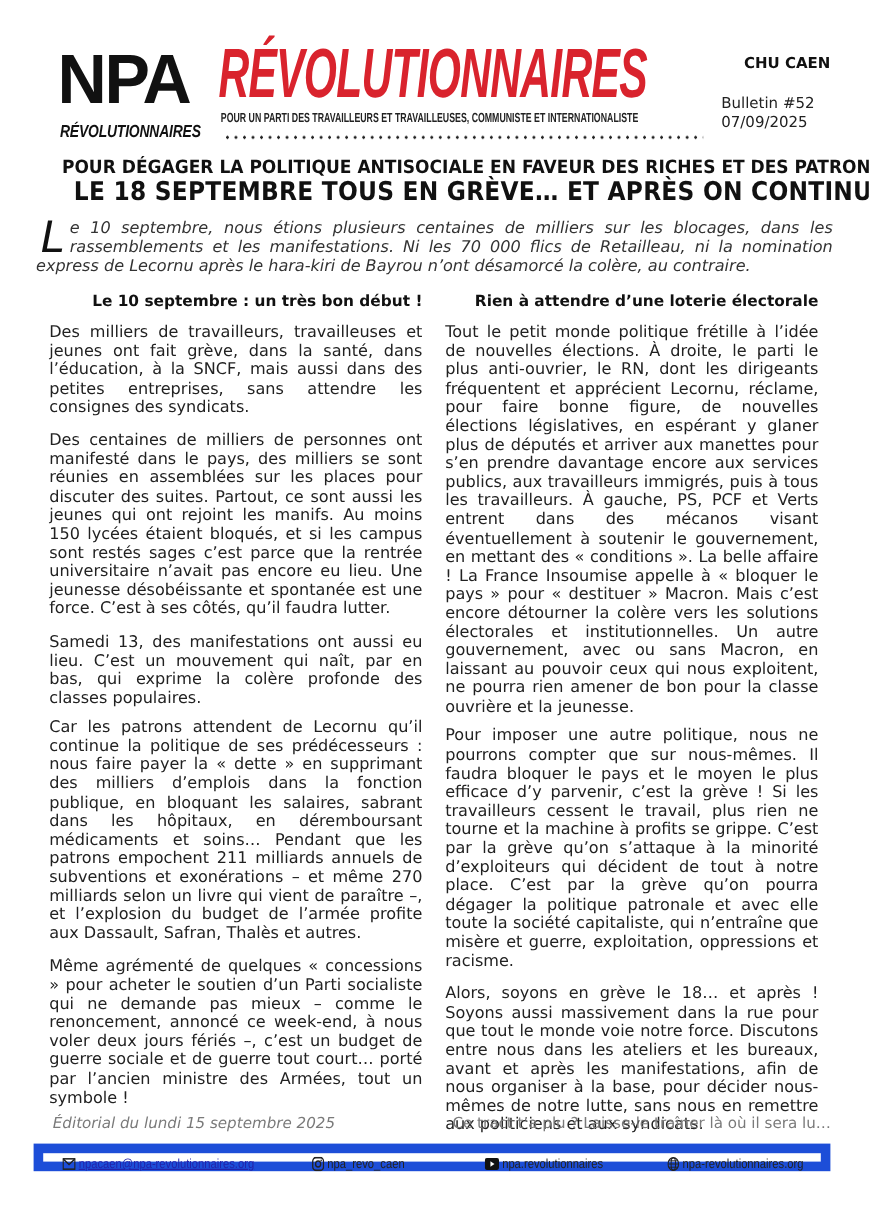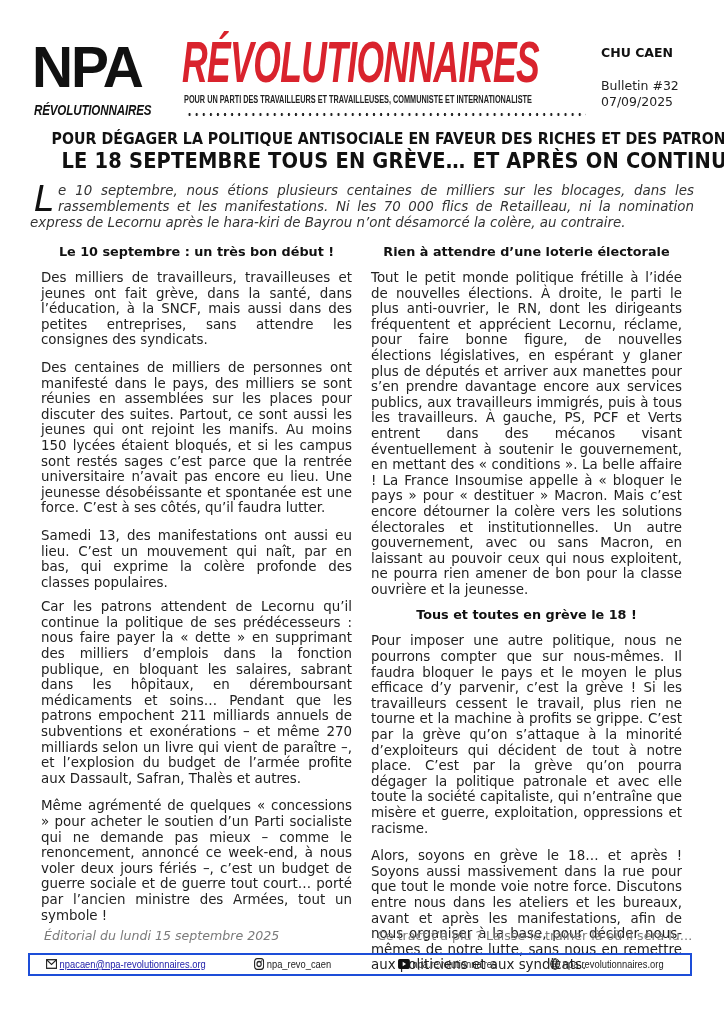--- a/index.html
+++ b/index.html
@@ -1,53 +1,53 @@
 <!DOCTYPE html>
 <html><head>
 <meta charset="utf-8">
 <style>
   html, body { margin: 0; padding: 0; background: #ffffff; }
   body { width: 724px; height: 1024px; position: relative; overflow: hidden; font-family: "DejaVu Sans", sans-serif; color: #1a1a1a; }
 
   
-  .logo-npa { position: absolute; left: 32px; top: 38px; width: 126px; height: 90px; }
+  .logo-npa { position: absolute; left: 48px; top: 38px; width: 126px; height: 90px; }
   .logo-npa .npa { position: absolute; left: 0; top: 0; font-family: "Liberation Sans", sans-serif; font-weight: 700; font-size: 58px; line-height: 58px; letter-spacing: -2px; color: #111; transform: scaleX(0.98); transform-origin: left; }
   .logo-npa .sub { position: absolute; left: 2px; top: 64px; font-family: "Liberation Sans", sans-serif; font-weight: 700; font-style: italic; font-size: 14.5px; line-height: 16px; color: #111; transform: scaleX(0.80); transform-origin: left; white-space: nowrap; letter-spacing: -0.2px; }
 
   .logo-rev { position: absolute; left: 182px; top: 30px; width: 410px; height: 95px; }
   .logo-rev .big { position: absolute; left: 0; top: 0; font-family: "Liberation Sans", sans-serif; font-weight: 700; font-style: italic; font-size: 58px; line-height: 64px; color: #d9232d; white-space: nowrap; transform: scaleX(0.612); transform-origin: left; letter-spacing: -1px; }
   .logo-rev .tag { position: absolute; left: 2px; top: 63px; font-family: "Liberation Sans", sans-serif; font-weight: 700; font-size: 11px; line-height: 12px; color: #222; white-space: nowrap; transform: scaleX(0.665); transform-origin: left; }
   .logo-rev .dots { position: absolute; left: 4px; top: 83px; width: 400px; height: 3px; background-image: radial-gradient(circle, #222 1.1px, transparent 1.4px); background-size: 7.1px 3px; background-repeat: repeat-x; }
 
   .meta { position: absolute; left: 601px; top: 45px; width: 110px; }
-  .meta .site { font-weight: 700; font-size: 12.5px; line-height: 15px; color: #111; }
+  .meta .site { font-weight: 700; font-size: 12.5px; line-height: 15px; color: #111; text-align: center; }
   .meta .bulletin { margin-top: 18px; font-size: 12.5px; line-height: 16px; color: #222; }
   .meta .date { font-size: 12.5px; line-height: 16px; color: #222; }
 
   
   .headline { position: absolute; left: 30px; top: 130px; width: 664px; text-align: center; }
   .headline .h1 { font-weight: 700; font-size: 15.2px; line-height: 18px; color: #111; white-space: nowrap; transform: scaleX(0.935); transform-origin: center; }
   .headline .h2 { font-weight: 700; font-size: 21.5px; line-height: 26px; color: #111; white-space: nowrap; transform: scaleX(0.905); transform-origin: center; letter-spacing: 0.2px; }
 
   .intro { position: absolute; left: 30px; top: 183px; width: 664px; font-style: italic; font-size: 13.4px; line-height: 16.2px; color: #333; text-align: justify; }
   .intro .dropcap { float: left; font-size: 36px; line-height: 30px; margin: 1px 4px 0 4px; font-style: italic; color: #111; }
 
   
   .col { position: absolute; top: 243px; font-size: 13.4px; line-height: 15.6px; color: #222; text-align: justify; }
   .col.left { left: 41px; width: 311px; }
   .col.right { left: 371px; width: 311px; }
-  .col h3 { margin: 0 0 10px 0; font-size: 12.8px; line-height: 17px; font-weight: 700; color: #111; text-align: center; white-space: nowrap; }
+  .col h3 { margin: 0 0 10px 0; font-size: 12.8px; line-height: 17px; font-weight: 700; color: #111; text-align: right; white-space: nowrap; }
   .col p { margin: 0 0 12px 0; }
   .col p.last-before-h { margin-bottom: 9px; }
 
   
   .foot-left { position: absolute; left: 44px; top: 928px; font-style: italic; font-size: 12.6px; line-height: 16px; color: #7a7a7a; }
   .foot-right { position: absolute; left: 377px; top: 928px; width: 303px; text-align: right; font-size: 12.6px; line-height: 16px; color: #7a7a7a; white-space: nowrap; }
 
-  .contact-bar { position: absolute; left: 28px; top: 953px; width: 664px; height: 23px; border: 2px solid #1d4ed8; box-sizing: border-box; display: flex; align-items: center; font-family: "Liberation Sans", sans-serif; font-size: 11px; color: #222; padding-left: 14px; }
+  .contact-bar { position: absolute; left: 28px; top: 953px; width: 664px; height: 23px; border: 8px solid #1d4ed8; box-sizing: border-box; display: flex; align-items: center; font-family: "Liberation Sans", sans-serif; font-size: 11px; color: #222; padding-left: 14px; }
   .contact-bar .item { position: absolute; top: 3px; display: flex; align-items: center; white-space: nowrap; transform: scaleX(0.85); transform-origin: left; }
   .contact-bar .item svg { margin-right: 3px; }
   .contact-bar .email { left: 16px; }
   .contact-bar .email a { color: #2222aa; text-decoration: underline; }
   .contact-bar .insta { left: 224px; }
   .contact-bar .yt { left: 368px; }
   .contact-bar .web { left: 520px; }
 </style>
 </head>
 <body>
@@ -58,21 +58,21 @@
 </div>
 
 <div class="logo-rev">
   <div class="big">RÉVOLUTIONNAIRES</div>
   <div class="tag">POUR UN PARTI DES TRAVAILLEURS ET TRAVAILLEUSES, COMMUNISTE ET INTERNATIONALISTE</div>
   <div class="dots"></div>
 </div>
 
 <div class="meta">
   <div class="site">CHU CAEN</div>
-  <div class="bulletin">Bulletin #32</div>
+  <div class="bulletin">Bulletin #52</div>
   <div class="date">07/09/2025</div>
 </div>
 
 <div class="headline">
   <div class="h1">POUR DÉGAGER LA POLITIQUE ANTISOCIALE EN FAVEUR DES RICHES ET DES PATRONS,</div>
   <div class="h2">LE 18 SEPTEMBRE TOUS EN GRÈVE… ET APRÈS ON CONTINUE !</div>
 </div>
 
 <div class="intro">
   <span class="dropcap">L</span><span>e 10 septembre, nous étions plusieurs centaines de milliers sur les blocages, dans les rassemblements et les manifestations. Ni les 70 000 flics de Retailleau, ni la nomination express de Lecornu après le hara-kiri de Bayrou n’ont désamorcé la colère, au contraire.</span>
@@ -83,21 +83,20 @@
   <p>Des milliers de travailleurs, travailleuses et jeunes ont fait grève, dans la santé, dans l’éducation, à la SNCF, mais aussi dans des petites entreprises, sans attendre les consignes des syndicats.</p>
   <p>Des centaines de milliers de personnes ont manifesté dans le pays, des milliers se sont réunies en assemblées sur les places pour discuter des suites. Partout, ce sont aussi les jeunes qui ont rejoint les manifs. Au moins 150 lycées étaient bloqués, et si les campus sont restés sages c’est parce que la rentrée universitaire n’avait pas encore eu lieu. Une jeunesse désobéissante et spontanée est une force. C’est à ses côtés, qu’il faudra lutter.</p>
   <p class="last-before-h">Samedi 13, des manifestations ont aussi eu lieu. C’est un mouvement qui naît, par en bas, qui exprime la colère profonde des classes populaires.</p>
   <p>Car les patrons attendent de Lecornu qu’il continue la politique de ses prédécesseurs : nous faire payer la « dette » en supprimant des milliers d’emplois dans la fonction publique, en bloquant les salaires, sabrant dans les hôpitaux, en déremboursant médicaments et soins… Pendant que les patrons empochent 211 milliards annuels de subventions et exonérations – et même 270 milliards selon un livre qui vient de paraître –, et l’explosion du budget de l’armée profite aux Dassault, Safran, Thalès et autres.</p>
   <p>Même agrémenté de quelques « concessions » pour acheter le soutien d’un Parti socialiste qui ne demande pas mieux – comme le renoncement, annoncé ce week-end, à nous voler deux jours fériés –, c’est un budget de guerre sociale et de guerre tout court… porté par l’ancien ministre des Armées, tout un symbole !</p>
 </div>
 
 <div class="col right">
   <h3>Rien à attendre d’une loterie électorale</h3>
   <p class="last-before-h">Tout le petit monde politique frétille à l’idée de nouvelles élections. À droite, le parti le plus anti-ouvrier, le RN, dont les dirigeants fréquentent et apprécient Lecornu, réclame, pour faire bonne figure, de nouvelles élections législatives, en espérant y glaner plus de députés et arriver aux manettes pour s’en prendre davantage encore aux services publics, aux travailleurs immigrés, puis à tous les travailleurs. À gauche, PS, PCF et Verts entrent dans des mécanos visant éventuellement à soutenir le gouvernement, en mettant des « conditions ». La belle affaire ! La France Insoumise appelle à « bloquer le pays » pour « destituer » Macron. Mais c’est encore détourner la colère vers les solutions électorales et institutionnelles. Un autre gouvernement, avec ou sans Macron, en laissant au pouvoir ceux qui nous exploitent, ne pourra rien amener de bon pour la classe ouvrière et la jeunesse.</p>
-  <h3>Tous et toutes en grève le 18 !</h3>
   <p>Pour imposer une autre politique, nous ne pourrons compter que sur nous-mêmes. Il faudra bloquer le pays et le moyen le plus efficace d’y parvenir, c’est la grève ! Si les travailleurs cessent le travail, plus rien ne tourne et la machine à profits se grippe. C’est par la grève qu’on s’attaque à la minorité d’exploiteurs qui décident de tout à notre place. C’est par la grève qu’on pourra dégager la politique patronale et avec elle toute la société capitaliste, qui n’entraîne que misère et guerre, exploitation, oppressions et racisme.</p>
   <p>Alors, soyons en grève le 18… et après ! Soyons aussi massivement dans la rue pour que tout le monde voie notre force. Discutons entre nous dans les ateliers et les bureaux, avant et après les manifestations, afin de nous organiser à la base, pour décider nous-mêmes de notre lutte, sans nous en remettre aux politiciens et aux syndicats.</p>
 </div>
 
 <div class="foot-left">Éditorial du lundi 15 septembre 2025</div>
 <div class="foot-right">Ce tract t’a plu ? Laisse-le traîner là où il sera lu…</div>
 
 <div class="contact-bar">
   <div class="item email">
     <svg width="13" height="10" viewBox="0 0 13 10">

